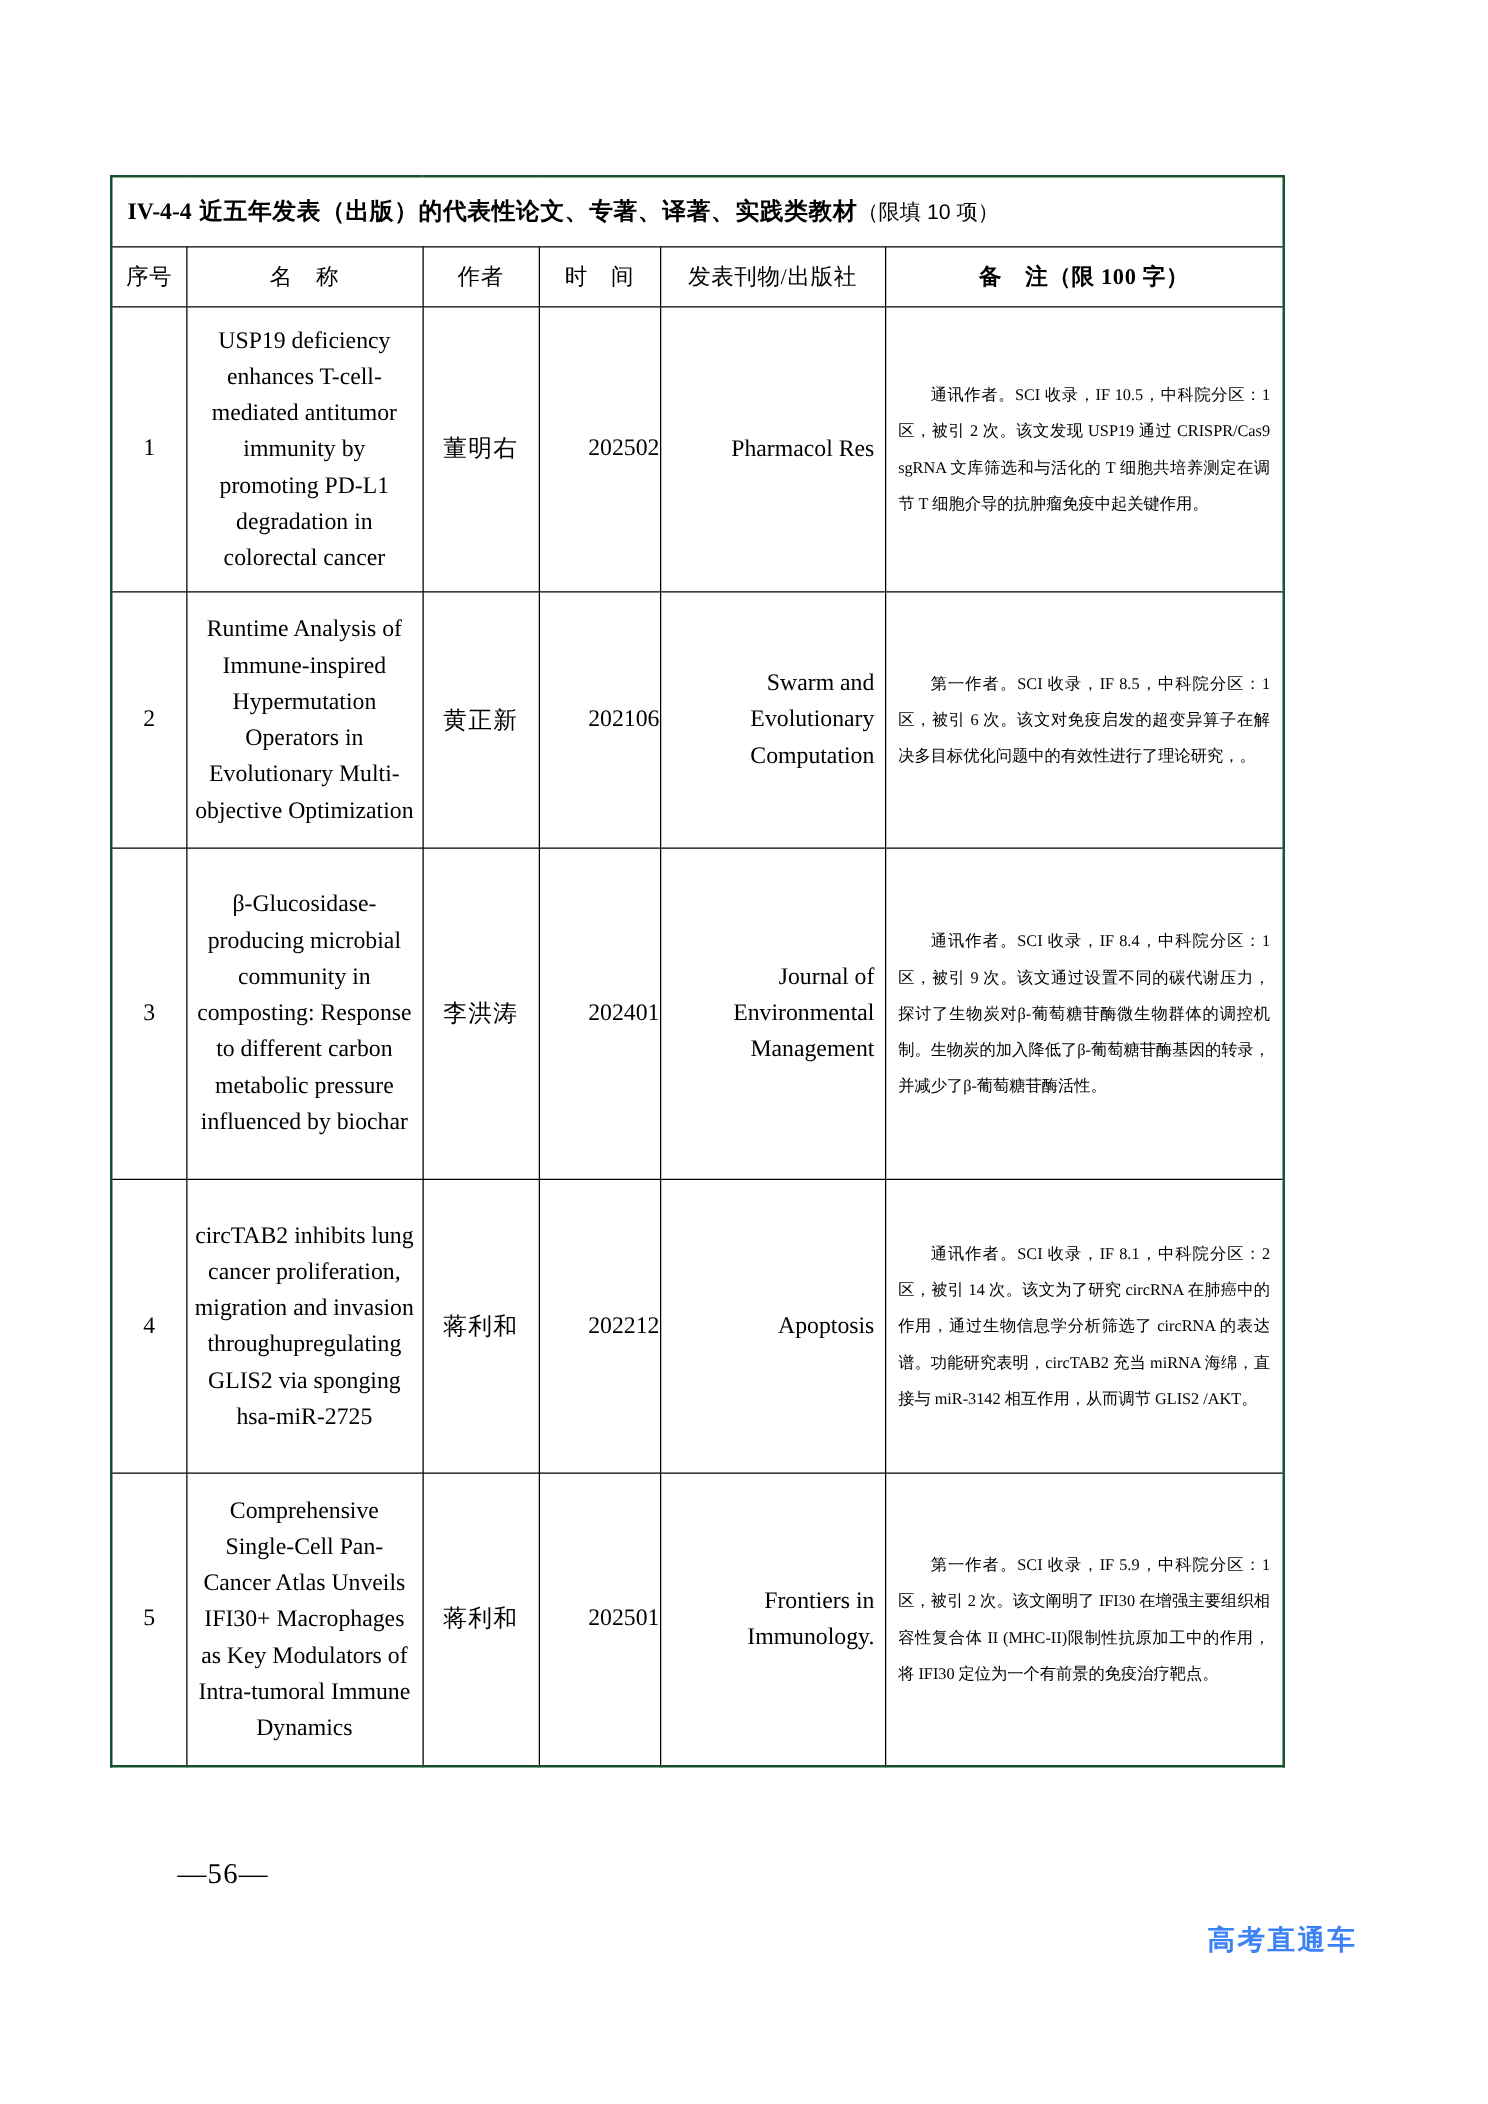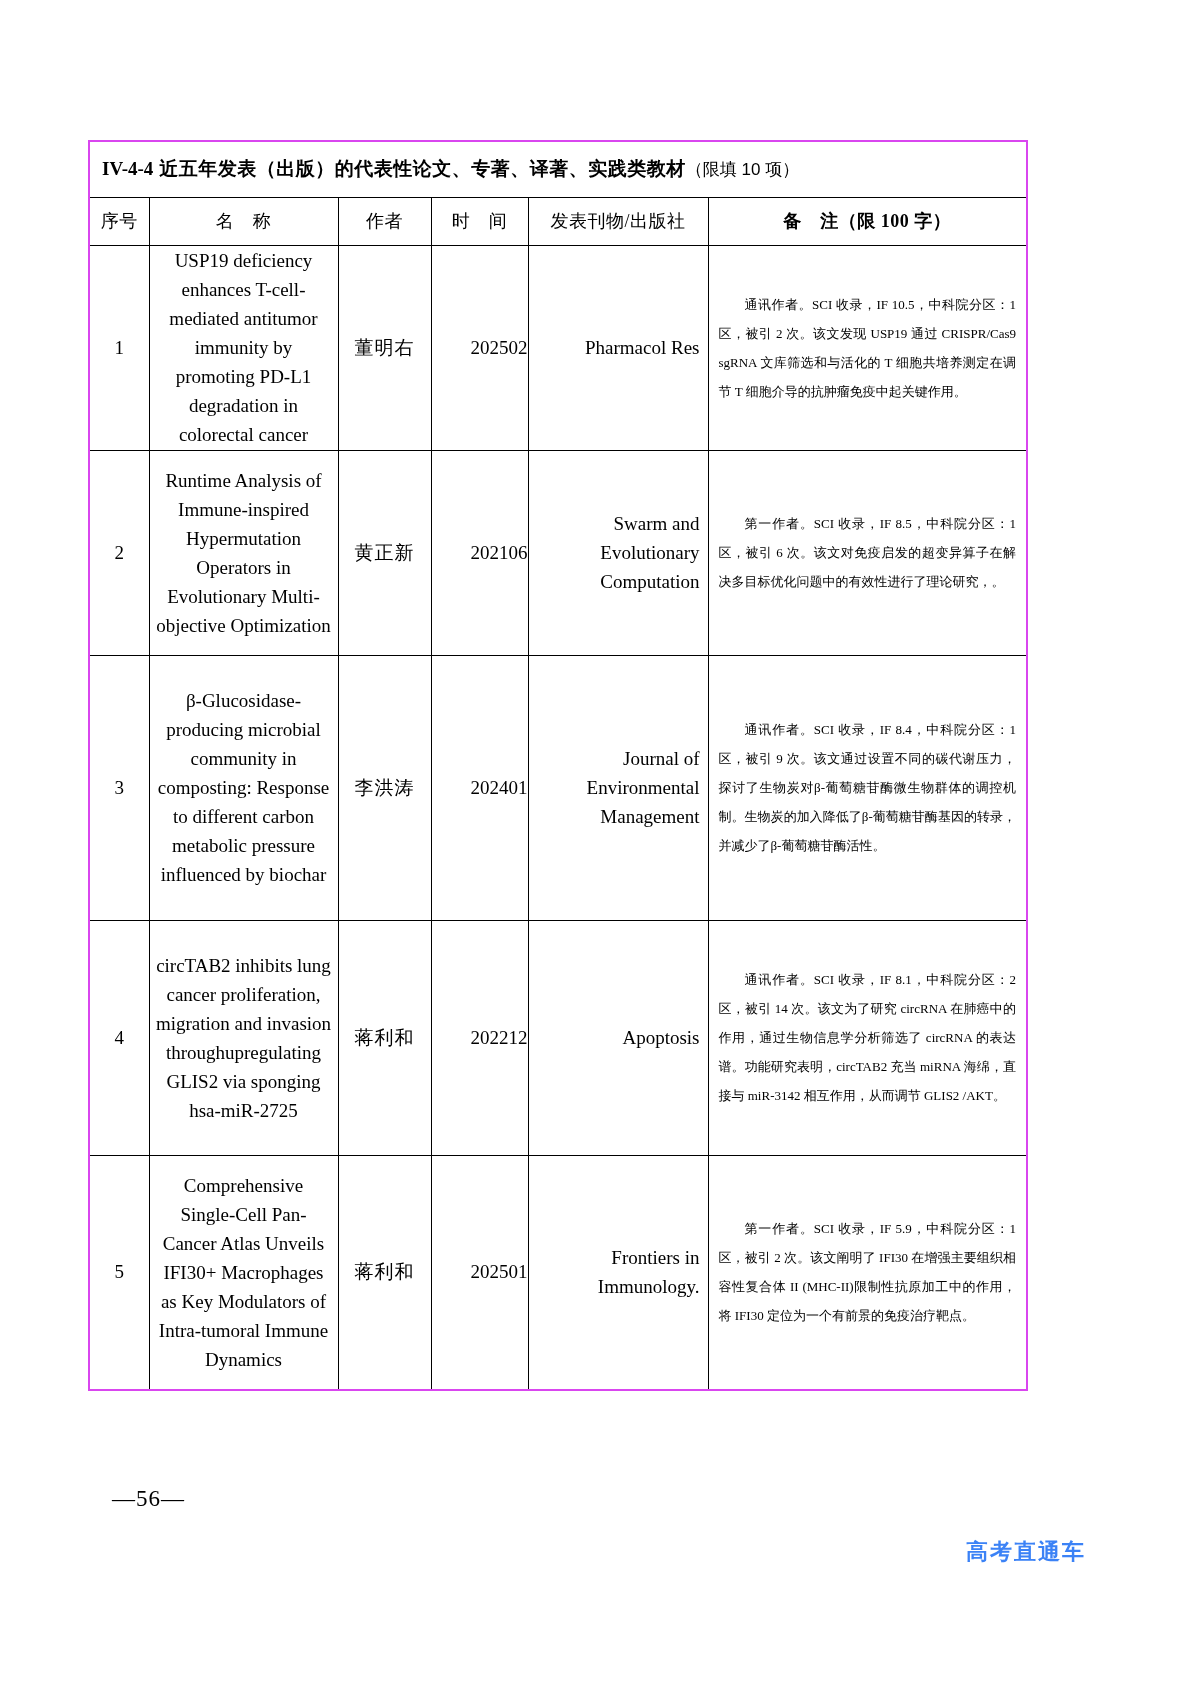--- a/index.html
+++ b/index.html
@@ -10,21 +10,21 @@
     font-family:"Liberation Serif","DejaVu Serif",serif;
     color:#000;
   }
   .page { position:absolute; inset:0; background:#fff; }
 
   table.pub-table {
     position:absolute; left:88px; top:140px;
     width:938px;
     border-collapse:collapse;
     table-layout:fixed;
-    border:2px solid #d946ef;
+    border:2px solid #14532d;
   }
   .pub-table td, .pub-table th {
     border:1px solid #000;
     vertical-align:middle;
     overflow:hidden;
   }
 
   .title-cell {
     height:56px;
     padding:6px 12px;
@@ -56,30 +56,30 @@
   }
   .pub-table th.note-h { font-weight:bold; }
 
   tr.row-h1 { height:205px; }
   tr.row-h2 { height:205px; }
   tr.row-h3 { height:265px; }
   tr.row-h4 { height:235px; }
   tr.row-h5 { height:235px; }
 
   td.c-no     { text-align:center; font-size:19px; }
-  td.c-name   { text-align:center; font-size:19px; line-height:29px; padding:0 6px; word-wrap:break-word; }
+  td.c-name   { text-align:center; font-size:19px; line-height:29px; padding:12px 6px; word-wrap:break-word; }
   td.c-author { text-align:center; font-size:19px; letter-spacing:1px; }
   td.c-time   { text-align:right; font-size:19px; }
   td.c-journal{ text-align:right; font-size:19px; line-height:29px; padding:4px 8px; }
   td.c-note   { font-size:13px; line-height:29px; padding:11px 10px; }
   td.c-note p { text-align:justify; text-indent:2em; word-wrap:break-word; }
 
   .page-number {
     position:absolute;
-    left:112px; top:1486px;
+    left:142px; top:1486px;
     font-size:23px;
     letter-spacing:1px;
   }
   .watermark {
     position:absolute;
     right:104px; top:1537px;
     font-size:22px;
     font-weight:bold;
     color:#3b82f6;
     font-family:"Liberation Sans","DejaVu Sans",sans-serif;

